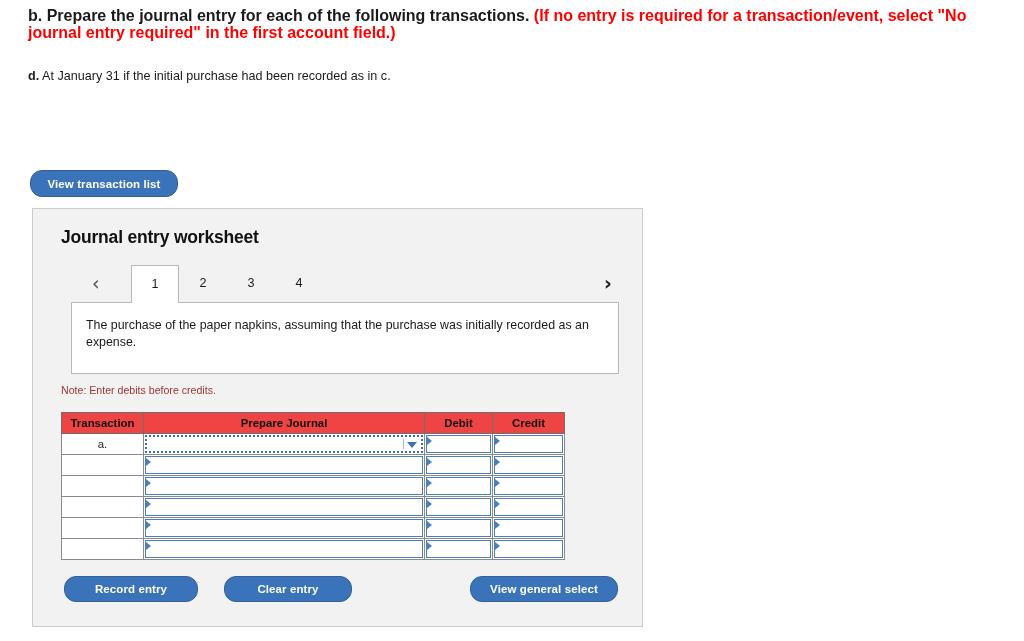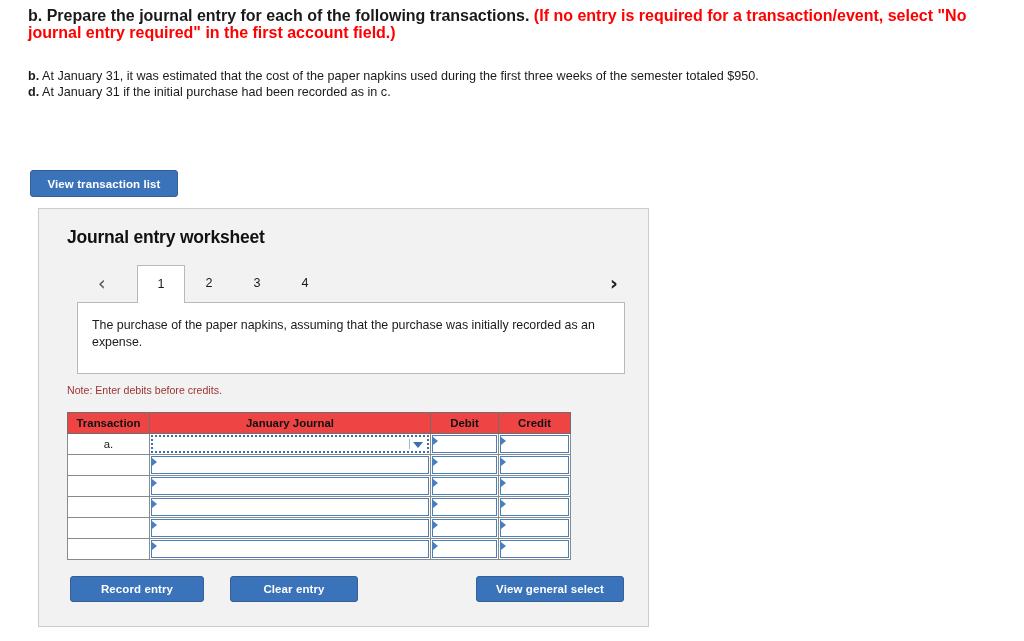--- a/index.html
+++ b/index.html
@@ -48,21 +48,21 @@
     background: #222;
     vertical-align: -2px;
     margin-left: 1px;
   }
 
   
   .btn {
     background: #3a73ba;
     color: #ffffff;
     border: 1px solid #336099;
-    border-radius: 3px;
+    border-radius: 12px;
     font-size: 11.5px;
     font-weight: bold;
     text-align: center;
     letter-spacing: 0.1px;
     cursor: pointer;
     font-family: "Liberation Sans", sans-serif;
     box-sizing: border-box;
     display: flex;
     align-items: center;
     justify-content: center;
@@ -72,21 +72,21 @@
     position: absolute;
     left: 30px;
     top: 170px;
     width: 148px;
     height: 27px;
   }
 
   
   .panel {
     position: absolute;
-    left: 38px;
+    left: 32px;
     top: 208px;
     width: 611px;
     height: 419px;
     background: #f2f2f2;
     border: 1px solid #cccccc;
     box-sizing: border-box;
   }
 
   .panel-title {
     position: absolute;
@@ -269,23 +269,20 @@
   #view-general-jnl  { position: absolute; left: 437px; top: 367px; width: 148px; height: 26px; }
 </style>
 </head>
 <body>
 
 <div class="qblock">
   <span class="lead">b.</span><span class="lead"> Prepare the journal entry for each of the following transactions. </span><span class="red-bold">(If no entry is required for a transaction/event, select "No journal entry required" in the first account field.)</span>
 </div>
 
 <div class="items">
-  <div class="item">
-    <span class="lbl">b.</span><span> At January 31, it was estimated that the cost of the paper napkins used during the first three weeks of the semester totaled $950.</span>
-  </div>
   <div class="item">
     <span class="lbl">d.</span><span> At January 31 if the initial purchase had been recorded as in c.</span>
   </div>
 </div>
 
 <div class="btn" id="view-transaction-list">View transaction list</div>
 
 <div class="panel">
 
   <div class="panel-title">Journal entry worksheet</div>
@@ -310,21 +307,21 @@
   <table class="jtable">
     <colgroup>
       <col class="col-txn">
         <col class="col-gj">
         <col class="col-debit">
         <col class="col-credit">
     </colgroup>
     <thead>
       <tr>
         <th>Transaction</th>
-        <th>January Journal</th>
+        <th>Prepare Journal</th>
         <th>Debit</th>
         <th>Credit</th>
       </tr>
     </thead>
     <tbody>
 
       <tr>
         <td class="txn-cell">a.</td>
         <td>
           <div class="cellwrap">

